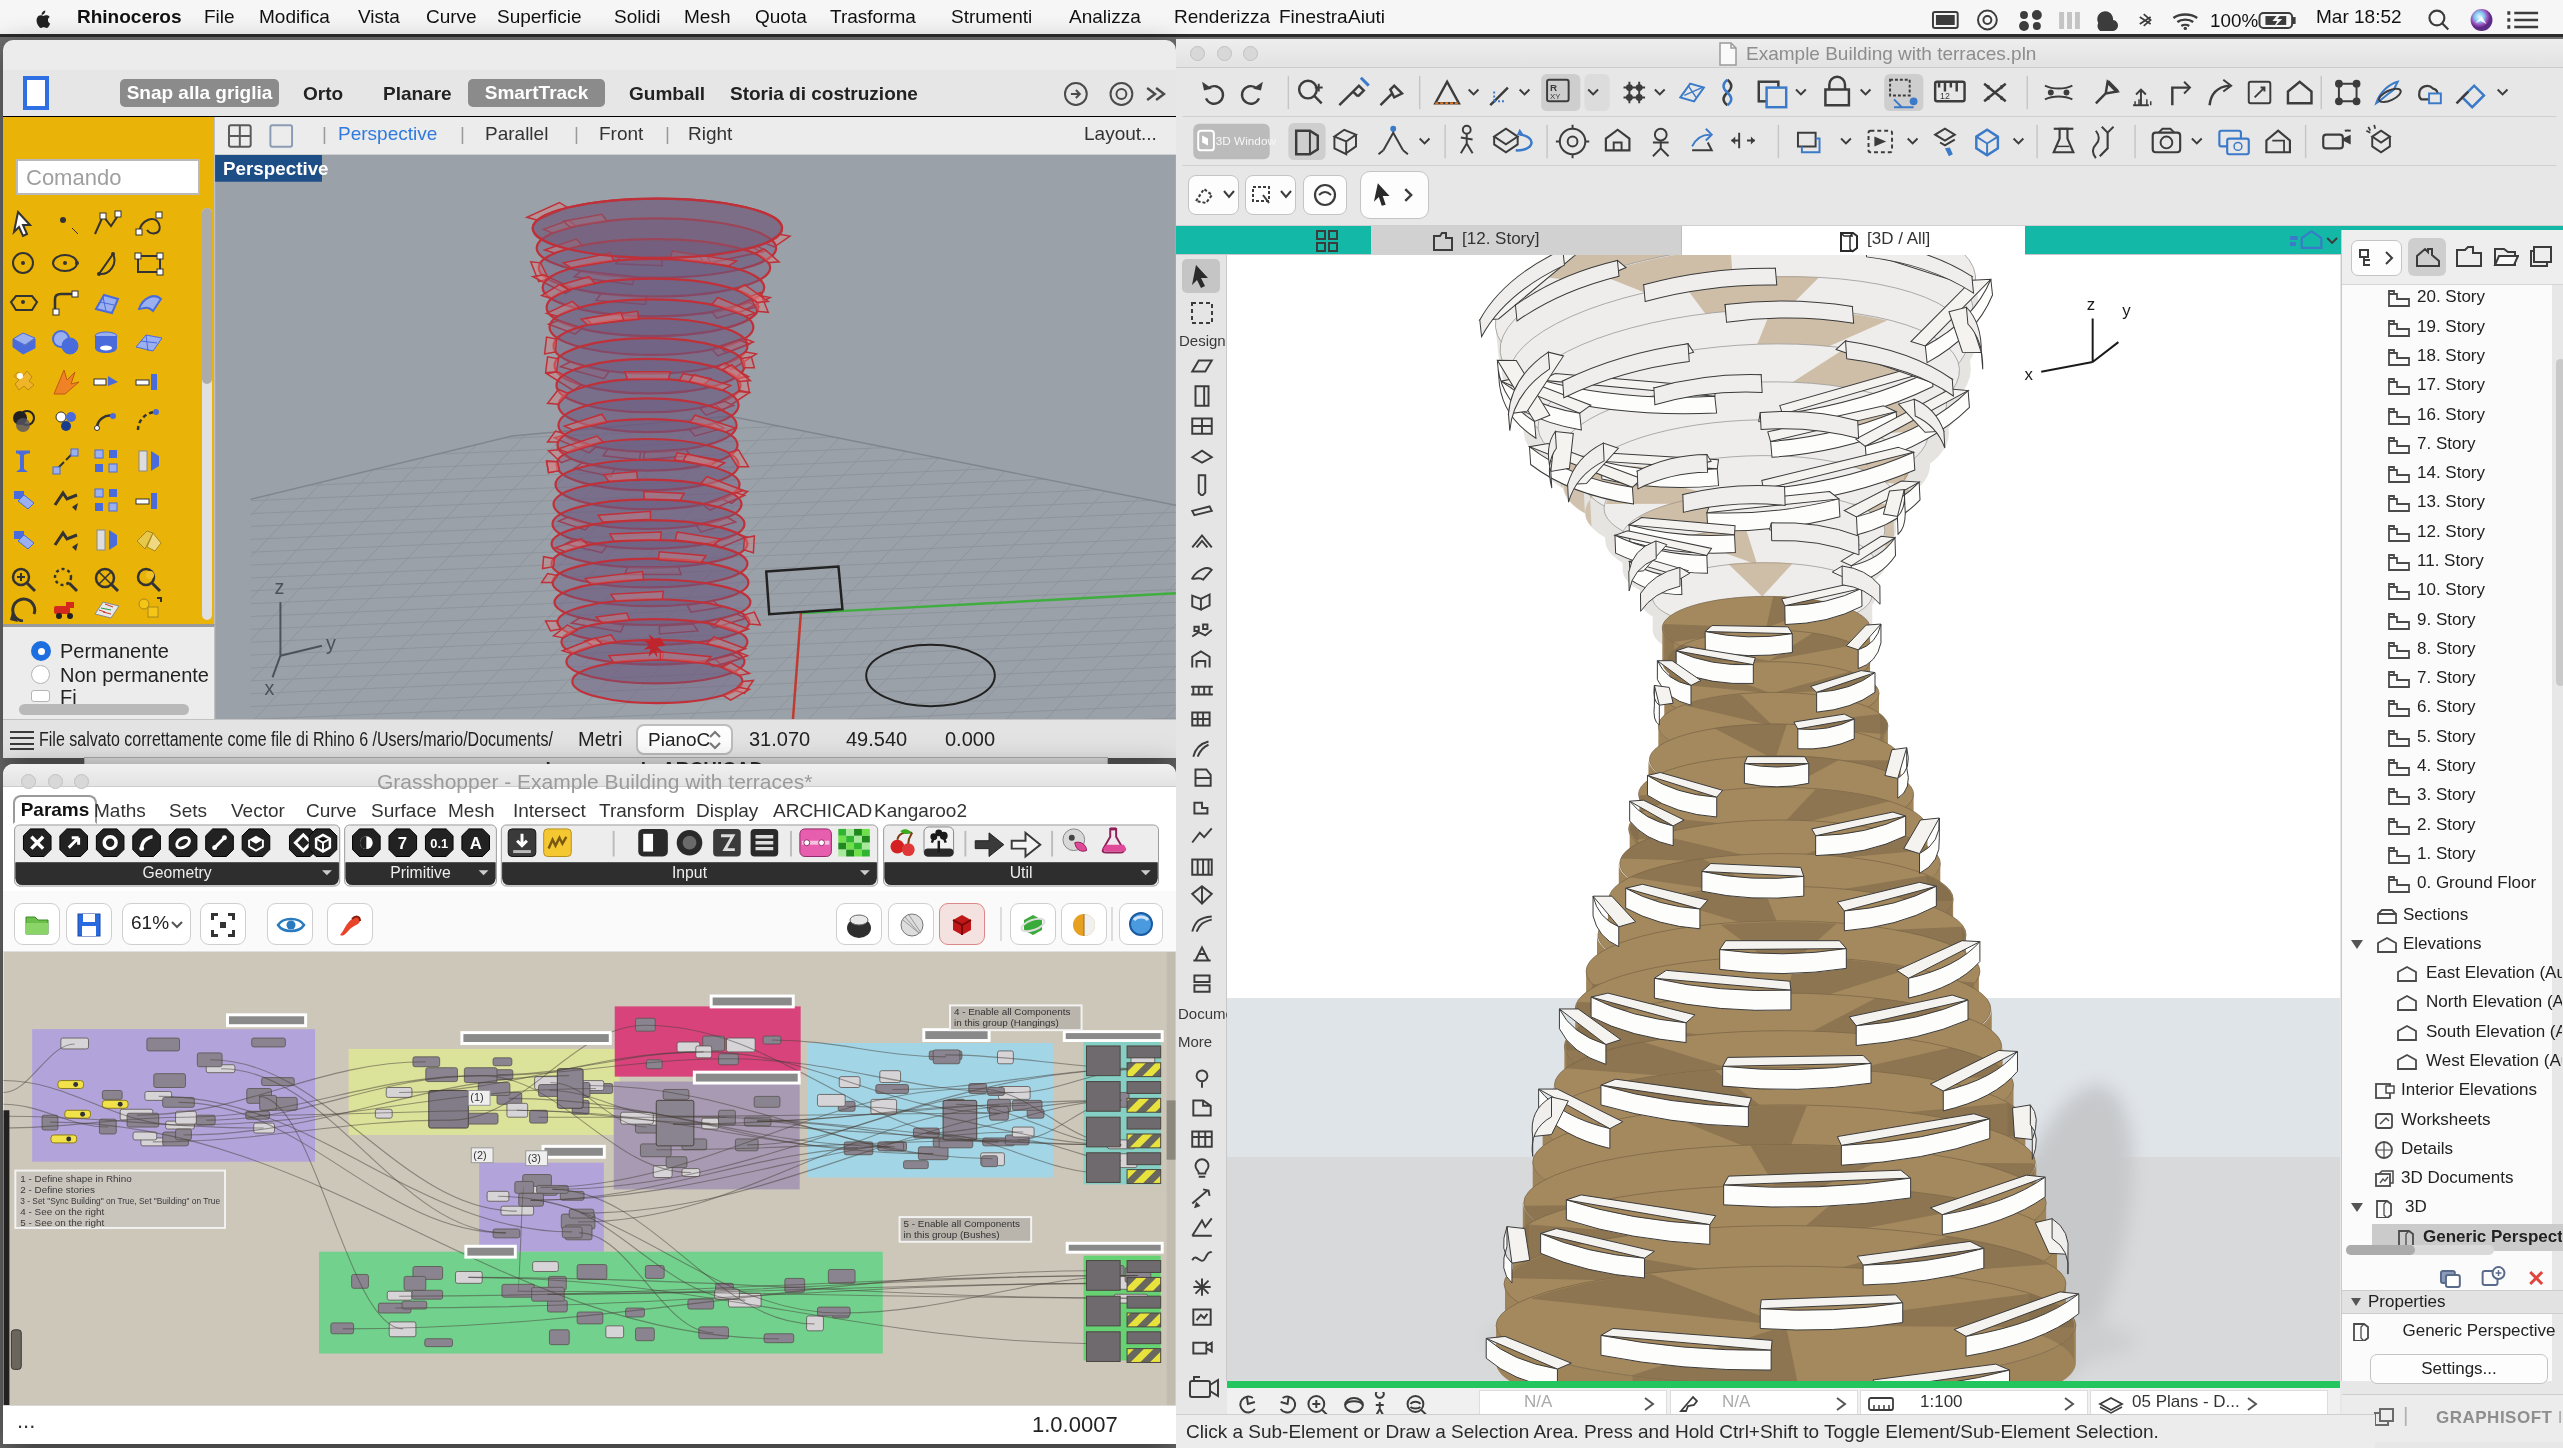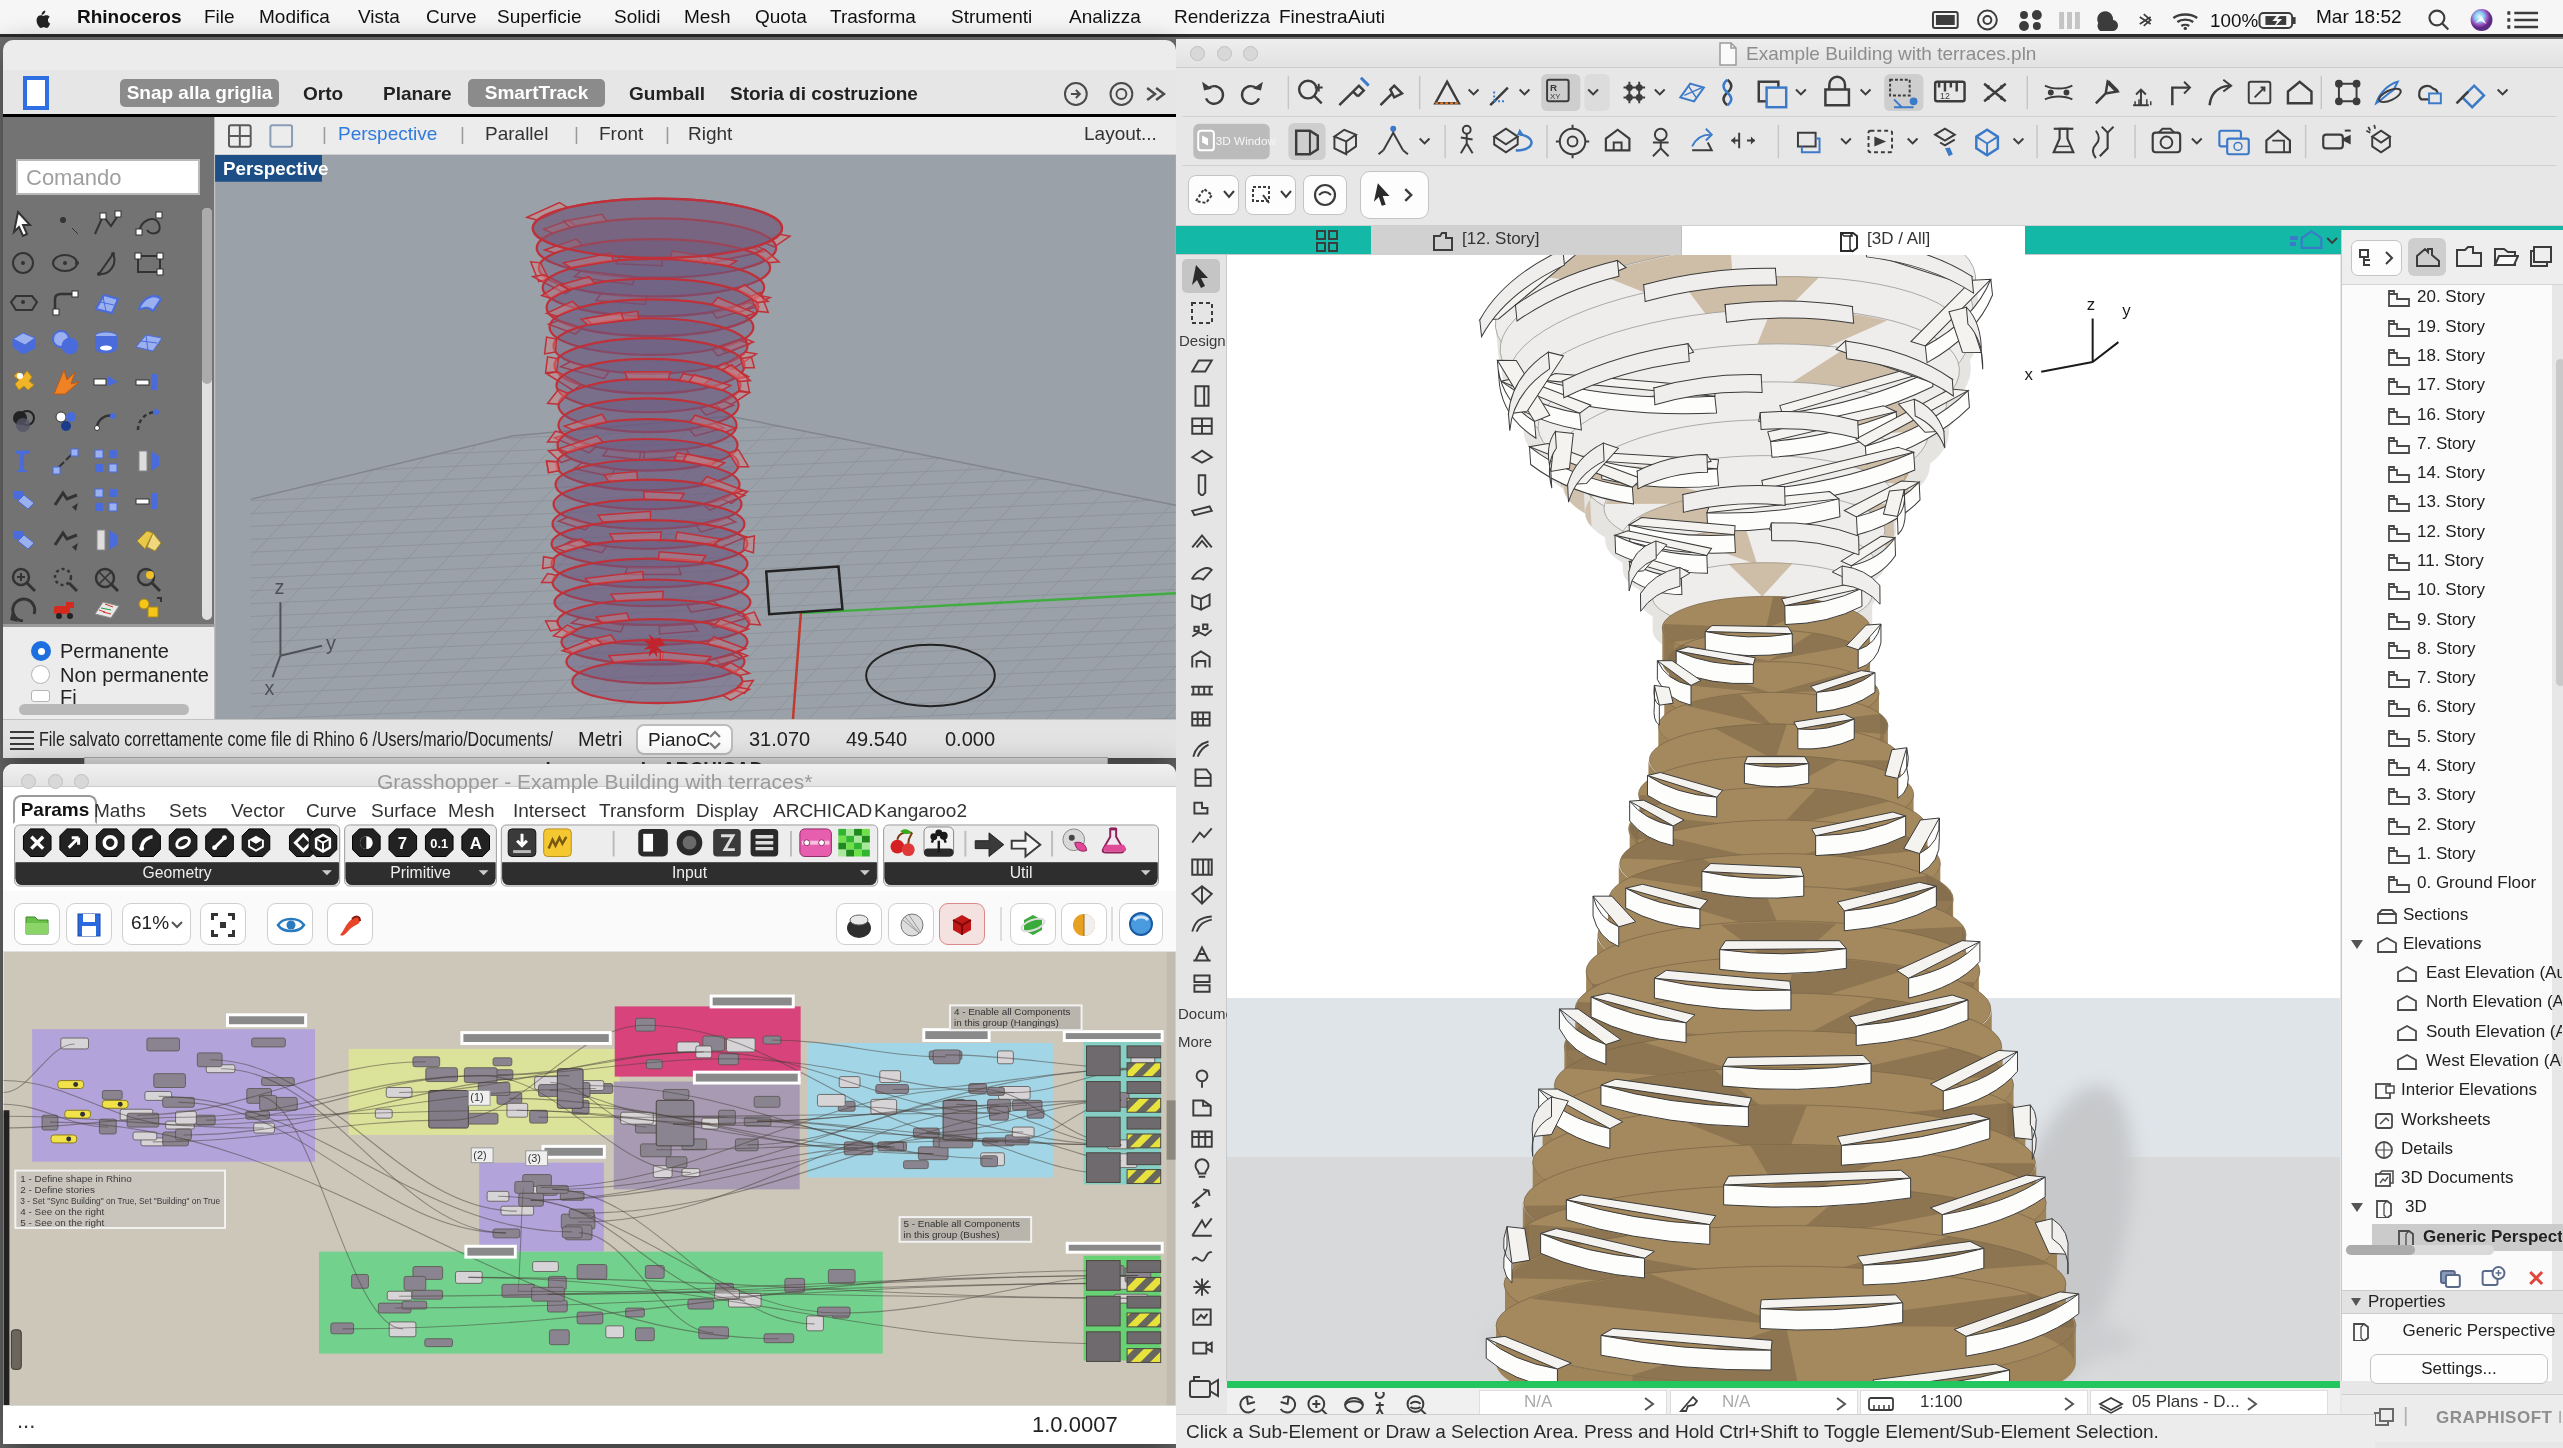--- a/index.html
+++ b/index.html
@@ -76,40 +76,40 @@
  <g stroke="#3c3c3c" stroke-width="2.6">
           <path d="M88 5h24M88 12h24M88 19h24"></path>
           <path d="M81 5h3M81 12h3M81 19h3" stroke-width="3.6"></path>
         </g>
 </svg>
 </div>
 
 <div class="abs" style="left:3px;top:40px;width:1173px;height:717px;background:#ececec;border-radius:10px 10px 0 0;box-shadow:0 8px 30px rgba(0,0,0,.45);">
 
 
-<div class="abs" style="left:0;top:30px;width:1173px;height:48px;background:#e7e6e7;border-bottom:4px solid #000000;">
+<div class="abs" style="left:0;top:30px;width:1173px;height:48px;background:#e7e6e7;border-bottom:2px solid #000000;">
  <div class="abs" style="left:20px;top:6px;width:26px;height:34px;border:4px solid #2f6fe4;background:#fff;"></div>
  <div class="abs" style="left:117px;top:9px;width:159px;height:28px;background:#8c8b8c;border-radius:5px;color:#fff;font-weight:700;font-size:19px;text-align:center;line-height:28px;">Snap alla griglia</div>
  <div class="abs" style="left:300px;top:13px;font-size:19px;font-weight:700;color:#222;">Orto</div>
  <div class="abs" style="left:380px;top:13px;font-size:19px;font-weight:700;color:#222;">Planare</div>
  <div class="abs" style="left:465px;top:9px;width:137px;height:28px;background:#8c8b8c;border-radius:5px;color:#fff;font-weight:700;font-size:19px;text-align:center;line-height:28px;">SmartTrack</div>
  <div class="abs" style="left:626px;top:13px;font-size:19px;font-weight:700;color:#222;">Gumball</div>
  <div class="abs" style="left:727px;top:13px;font-size:19px;font-weight:700;color:#222;">Storia di costruzione</div>
  <svg class="abs" style="left:1059px;top:10px" width="104" height="28" viewBox="0 0 105 28">
   <g fill="none" stroke="#4a4a4a" stroke-width="2">
             <circle cx="14" cy="14" r="11"></circle>
             <path d="M9 14h8m-3-4l4 4-4 4"></path>
             <circle cx="60" cy="14" r="11"></circle>
             <circle cx="60" cy="14" r="5"></circle>
             <path d="M86 8l8 6-8 6M95 8l8 6-8 6" stroke-width="2.4"></path>
           </g>
  </svg>
 </div>
 
-<div class="abs" style="left:0;top:77px;width:212px;height:602px;background:#737373;border-right:1px solid #bfbfbf;">
+<div class="abs" style="left:0;top:77px;width:212px;height:602px;background:#eab308;border-right:1px solid #bfbfbf;">
 <div class="abs" style="left:13px;top:42px;width:184px;height:36px;background:#fff;border:2px solid #b9b9b9;font-size:22px;color:#9f9f9f;line-height:33px;padding-left:8px;">Comando</div>
 <svg class="abs" style="left:5px;top:91px" width="32" height="32" viewBox="0 0 32 32">
           <path d="M10 4l12 13-7 0 4 9-4 2-4-9-5 5z" fill="#fff" stroke="#333" stroke-width="2"></path>
         </svg>
 <path class="abs">
 <svg class="abs" style="left:47px;top:91px" width="32" height="32" viewBox="0 0 32 32">
             <circle cx="13" cy="12" r="3" fill="#333"></circle>
             <path d="M22 20l6 6" stroke="#333"></path>
           </svg>
 <path class="abs">

